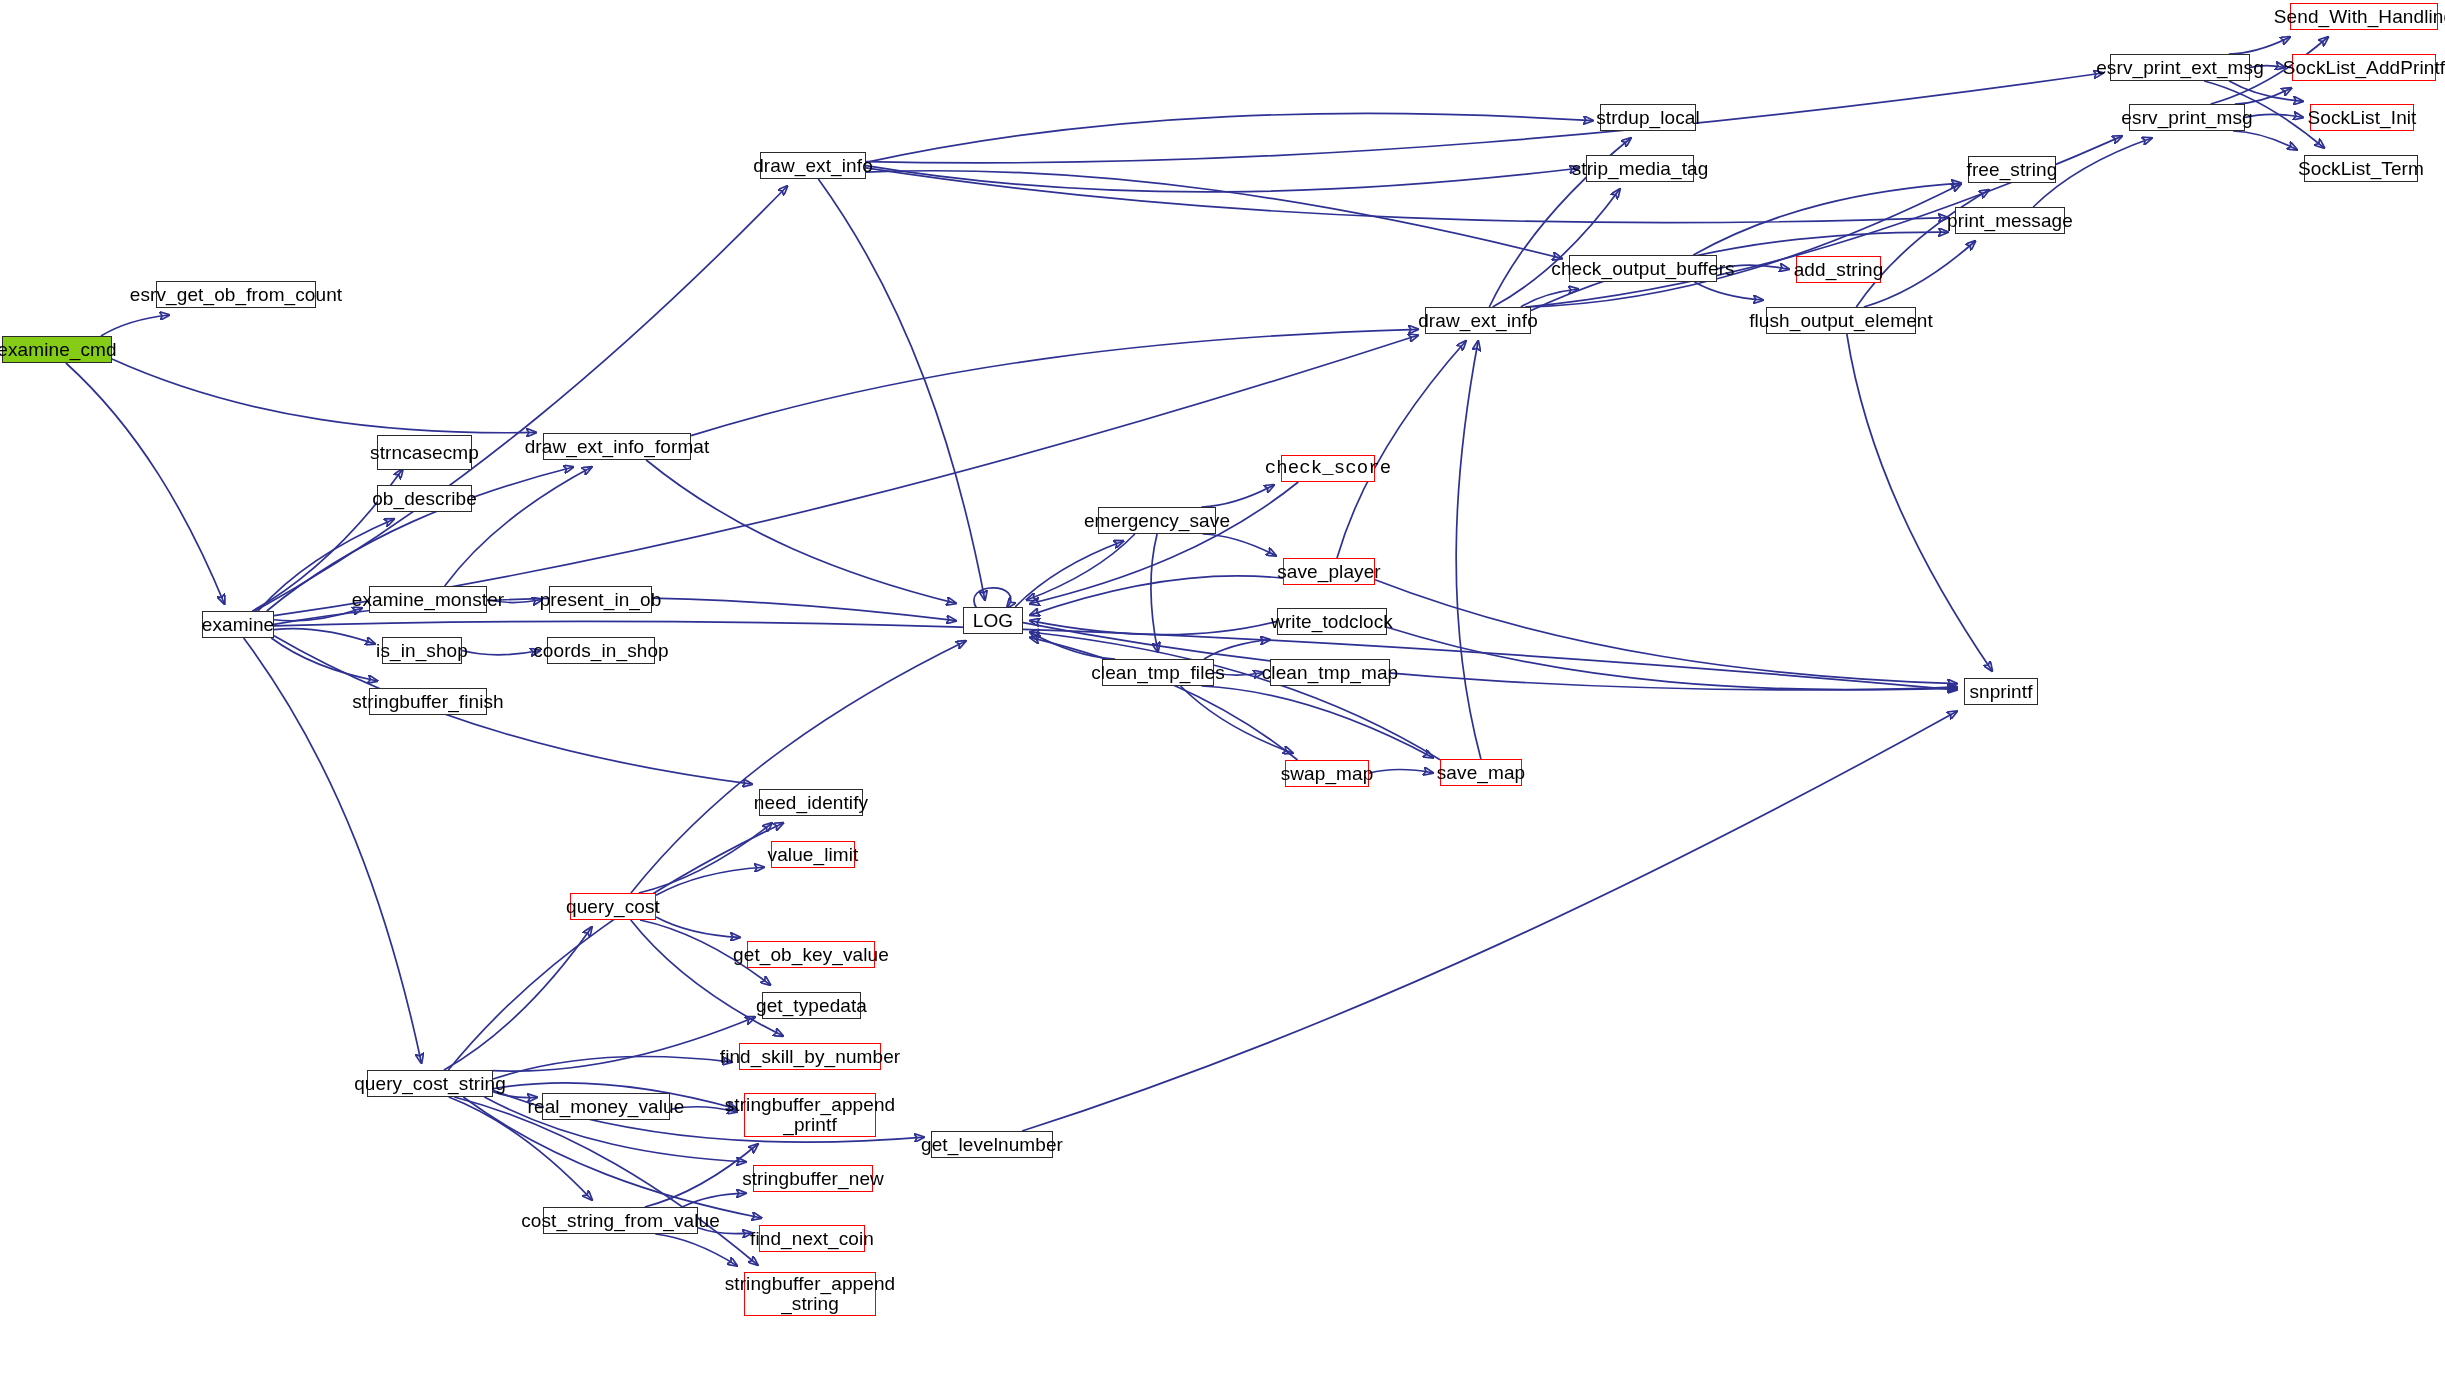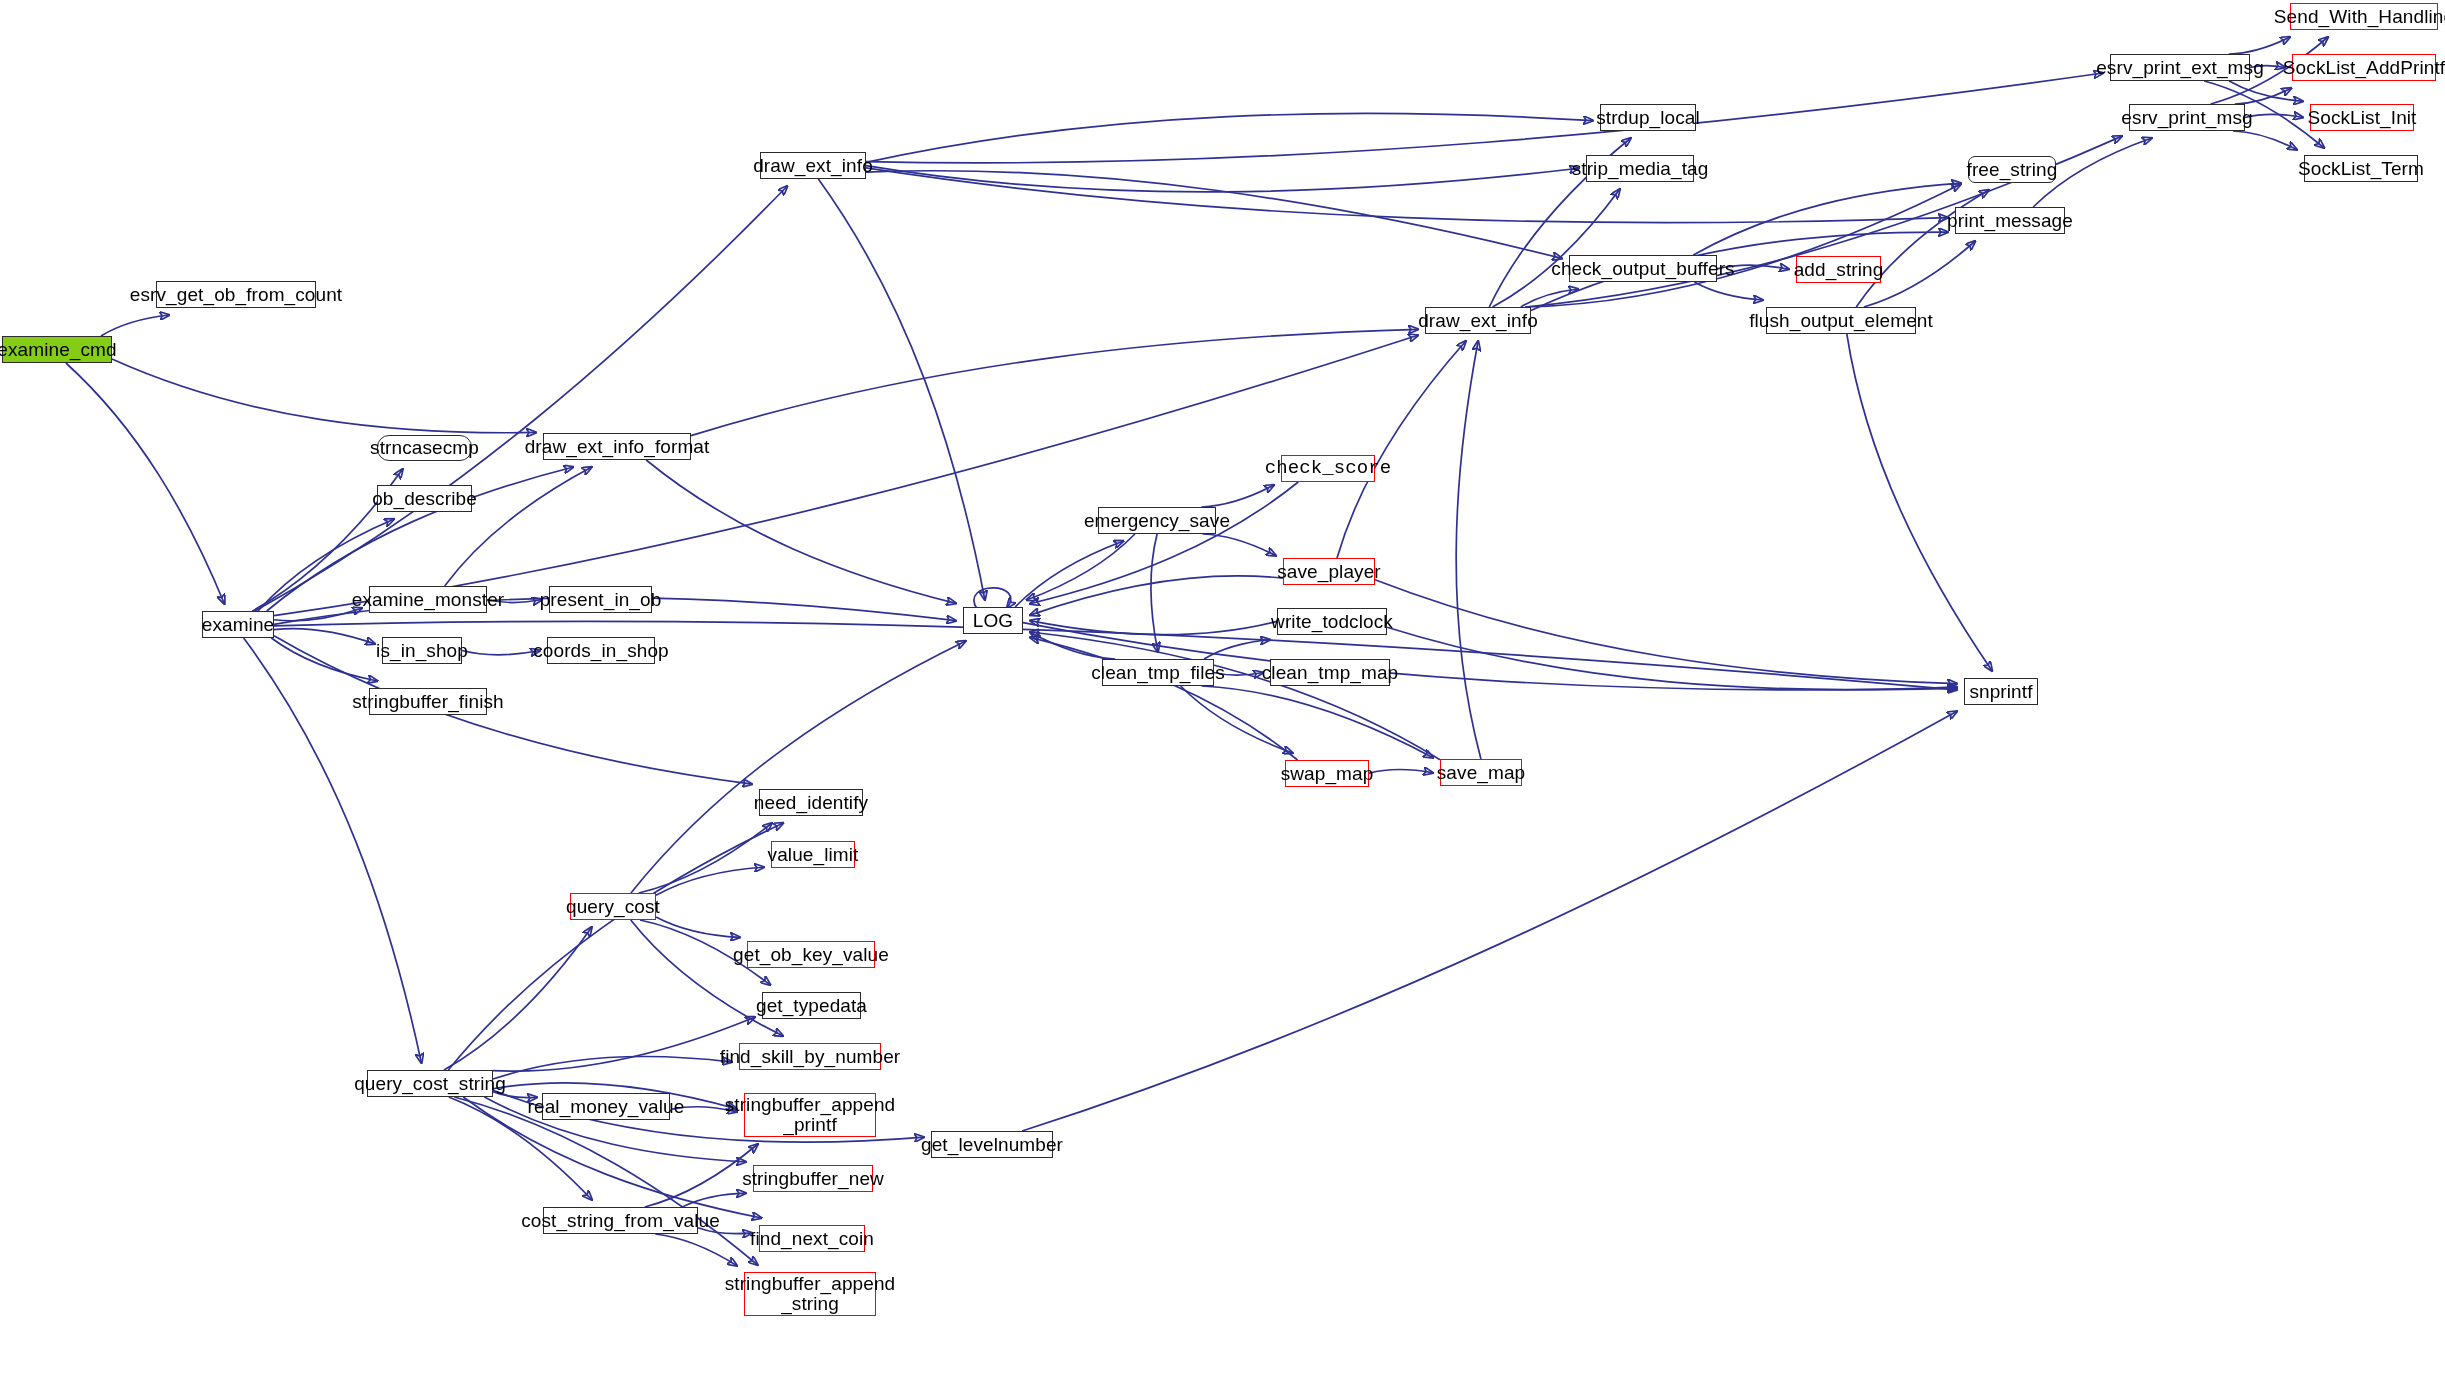--- a/index.html
+++ b/index.html
@@ -118,36 +118,36 @@
         <path d="M 682.375 1207 C 702.1912954545455 1197.010875, 724.118784090909 1193.643088068182, 746 1193.1181818181817" marker-end="url(#ah)"></path>
         <path d="M 698 1227.7845953002611 C 715.3885639686684 1234.0495822454309, 733.8564229765012 1234.6278263707572, 752 1232.860313315927" marker-end="url(#ah)"></path>
         <path d="M 655.3061224489796 1234 C 684.9584133864628 1237.5124056324375, 712.0610039173981 1250.0216459129826, 737 1265.6860158311345" marker-end="url(#ah)"></path>
         <path d="M 1022.0695364238411 1131 C 1346.1604411714493 1027.1503942580428, 1660.1458358454745 875.7702003020554, 1957 711.2542120911794" marker-end="url(#ah)"></path>
       </g>
   </svg>
   <div id="node-layer">
       <div class="node root" style="left: 2px; top: 336px; width: 110px; height: 27px;">examine_cmd</div>
       <div class="node" style="left: 156px; top: 281px; width: 160px; height: 27px;">esrv_get_ob_from_count</div>
       <div class="node" style="left: 202px; top: 611px; width: 72px; height: 27px;">examine</div>
-      <div class="node" style="left: 377px; top: 435px; width: 95px; height: 26px; border-radius: 12px;">strncasecmp</div>
+      <div class="node" style="left: 377px; top: 435px; width: 95px; height: 35px;">strncasecmp</div>
       <div class="node" style="left: 377px; top: 485px; width: 95px; height: 27px;">ob_describe</div>
       <div class="node" style="left: 369px; top: 586px; width: 118px; height: 27px;">examine_monster</div>
       <div class="node" style="left: 549px; top: 586px; width: 103px; height: 27px;">present_in_ob</div>
       <div class="node" style="left: 382px; top: 637px; width: 80px; height: 27px;">is_in_shop</div>
       <div class="node" style="left: 547px; top: 637px; width: 108px; height: 27px;">coords_in_shop</div>
       <div class="node" style="left: 369px; top: 688px; width: 118px; height: 27px;">stringbuffer_finish</div>
       <div class="node" style="left: 543px; top: 433px; width: 148px; height: 27px;">draw_ext_info_format</div>
       <div class="node" style="left: 760px; top: 152px; width: 106px; height: 27px;">draw_ext_info</div>
       <div class="node" style="left: 1600px; top: 104px; width: 96px; height: 27px;">strdup_local</div>
       <div class="node" style="left: 1586px; top: 155px; width: 108px; height: 27px;">strip_media_tag</div>
       <div class="node" style="left: 1569px; top: 255px; width: 148px; height: 27px;">check_output_buffers</div>
       <div class="node" style="left: 1425px; top: 307px; width: 106px; height: 27px;">draw_ext_info</div>
       <div class="node red" style="left: 1796px; top: 256px; width: 85px; height: 27px;">add_string</div>
       <div class="node" style="left: 1766px; top: 307px; width: 150px; height: 27px;">flush_output_element</div>
-      <div class="node" style="left: 1968px; top: 156px; width: 88px; height: 27px; border-radius: 7px;">free_string</div>
+      <div class="node" style="left: 1968px; top: 156px; width: 88px; height: 27px;">free_string</div>
       <div class="node" style="left: 1955px; top: 207px; width: 110px; height: 27px;">print_message</div>
       <div class="node" style="left: 2110px; top: 54px; width: 140px; height: 27px;">esrv_print_ext_msg</div>
       <div class="node" style="left: 2129px; top: 104px; width: 116px; height: 27px;">esrv_print_msg</div>
       <div class="node red" style="left: 2290px; top: 3px; width: 148px; height: 27px;">Send_With_Handling</div>
       <div class="node red" style="left: 2292px; top: 54px; width: 144px; height: 27px;">SockList_AddPrintf</div>
       <div class="node red" style="left: 2310px; top: 104px; width: 104px; height: 27px;">SockList_Init</div>
       <div class="node" style="left: 2304px; top: 155px; width: 114px; height: 27px;">SockList_Term</div>
       <div class="node" style="left: 963px; top: 607px; width: 60px; height: 27px;">LOG</div>
       <div class="node red" style="left: 1281px; top: 455px; width: 94px; height: 27px; font-family: Liberation Mono, monospace;">check_score</div>
       <div class="node" style="left: 1098px; top: 507px; width: 118px; height: 27px;">emergency_save</div>

